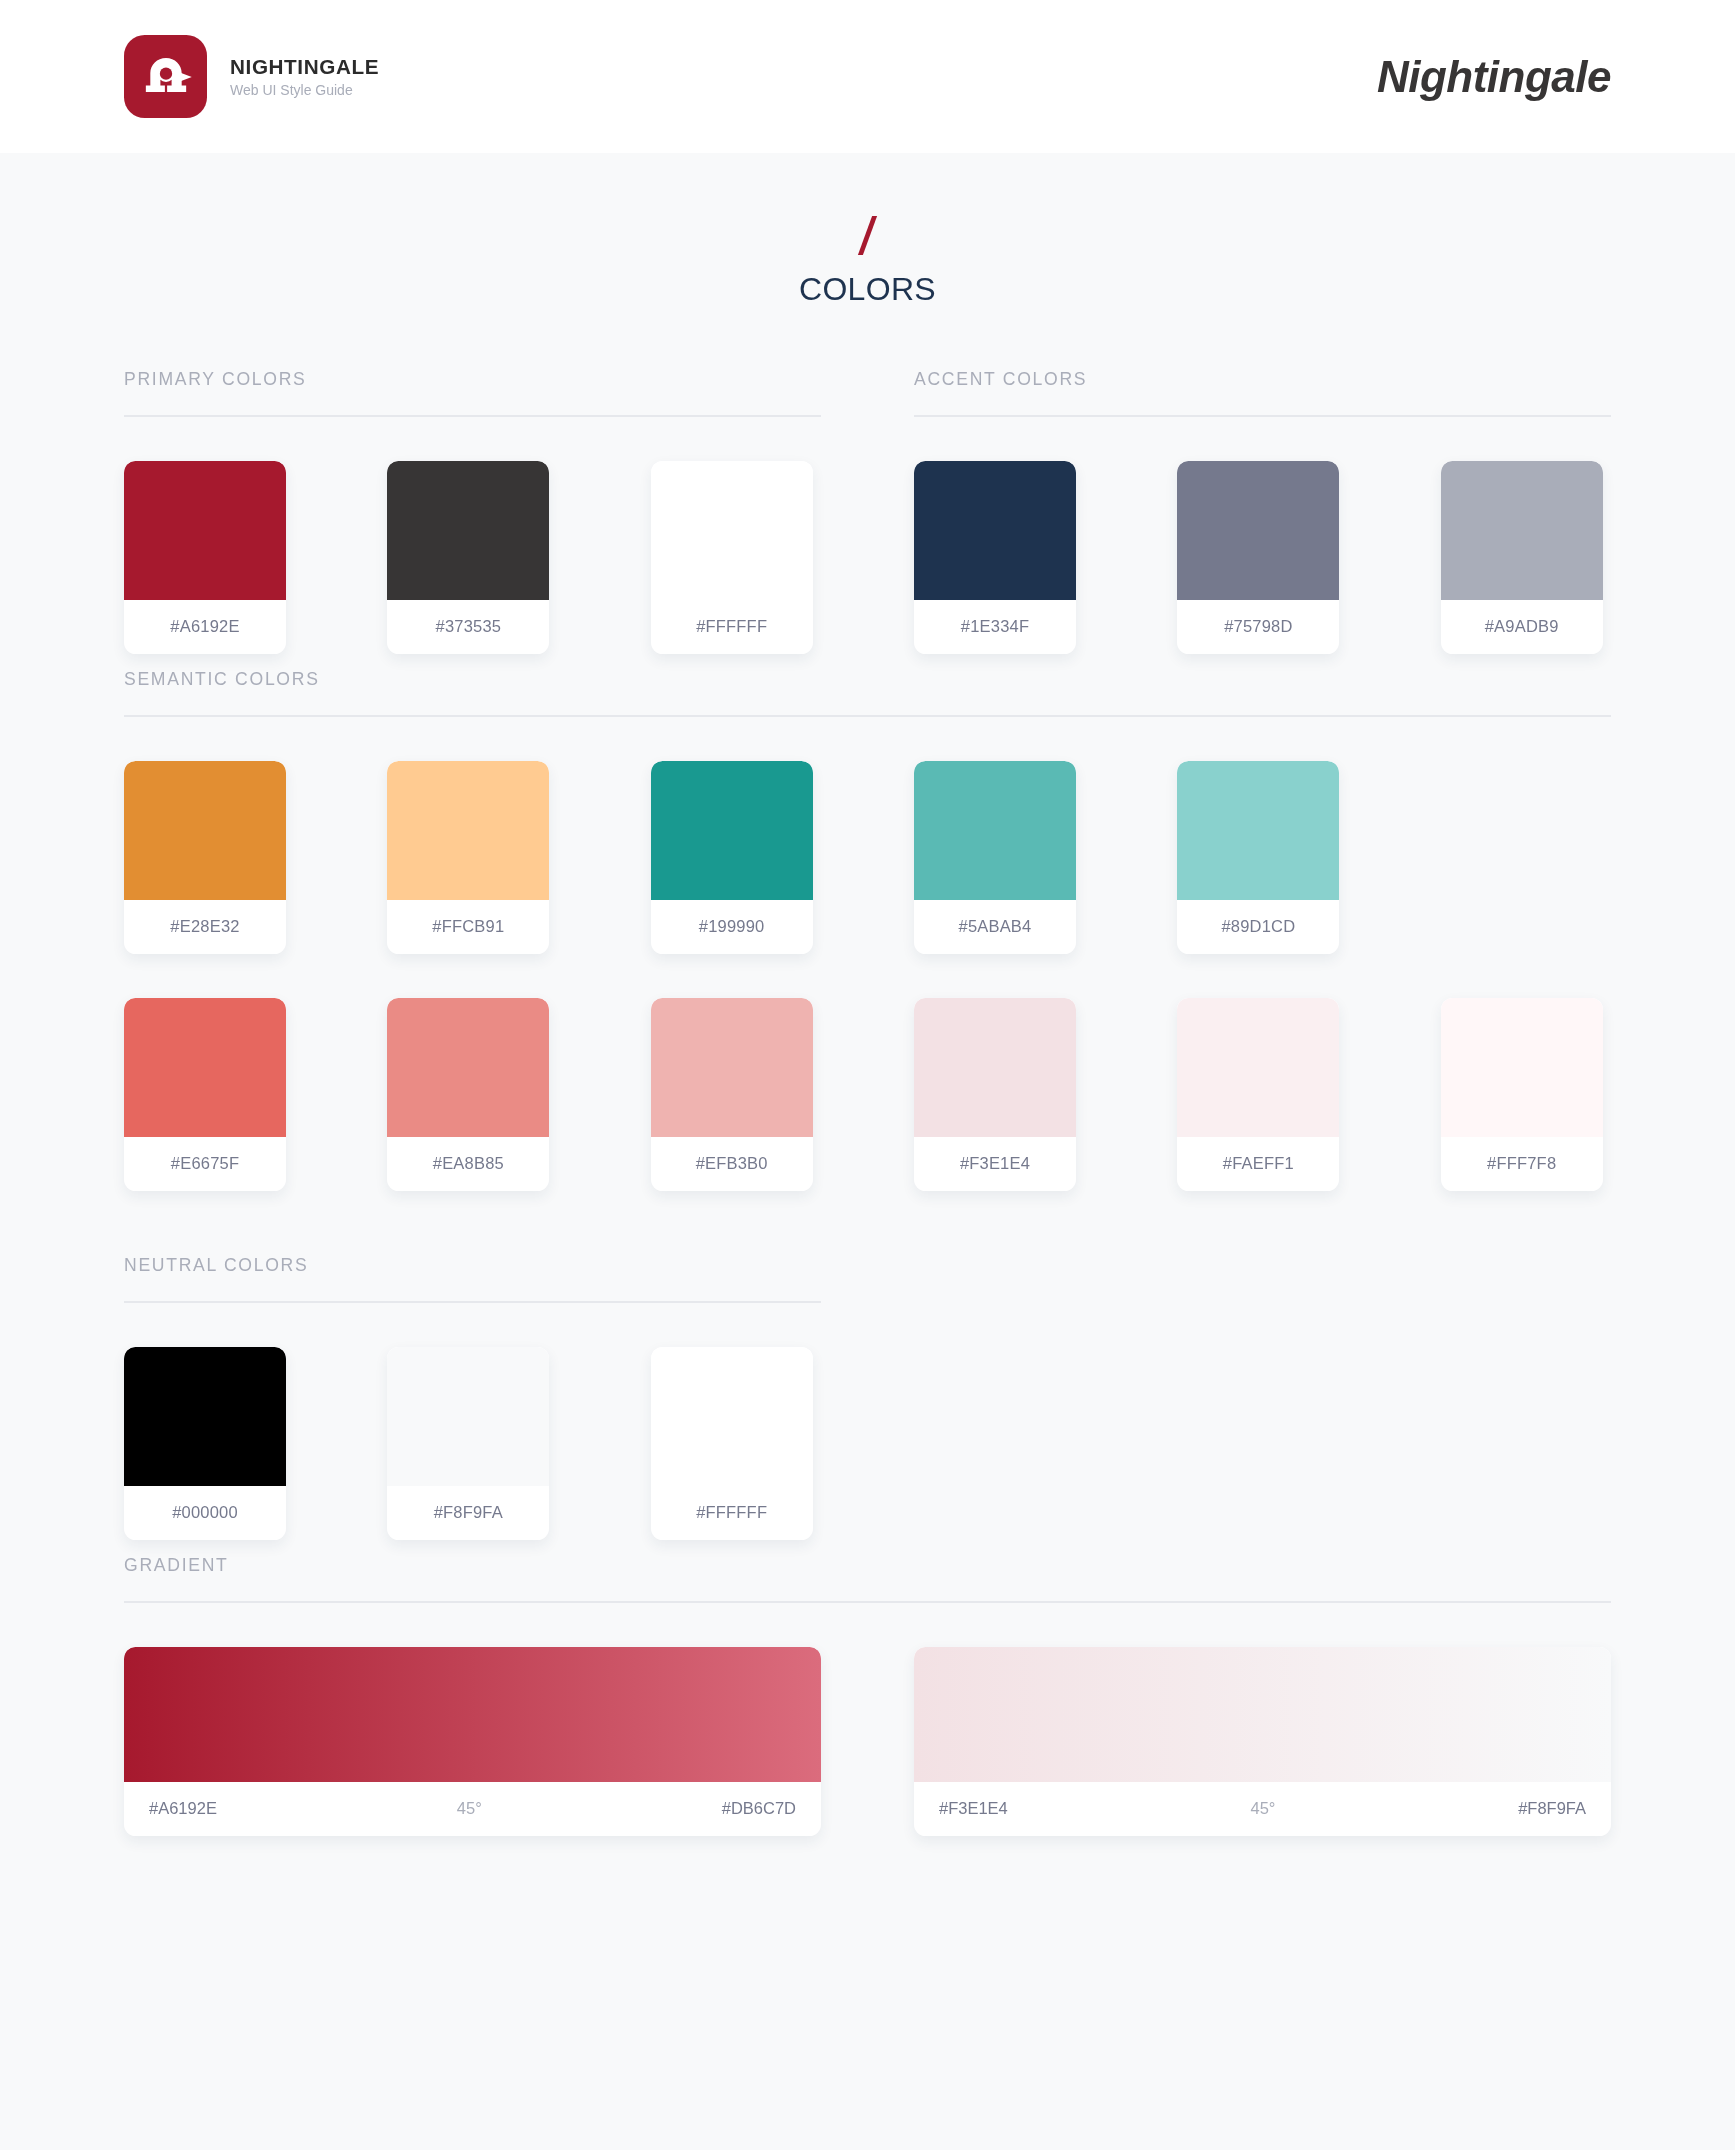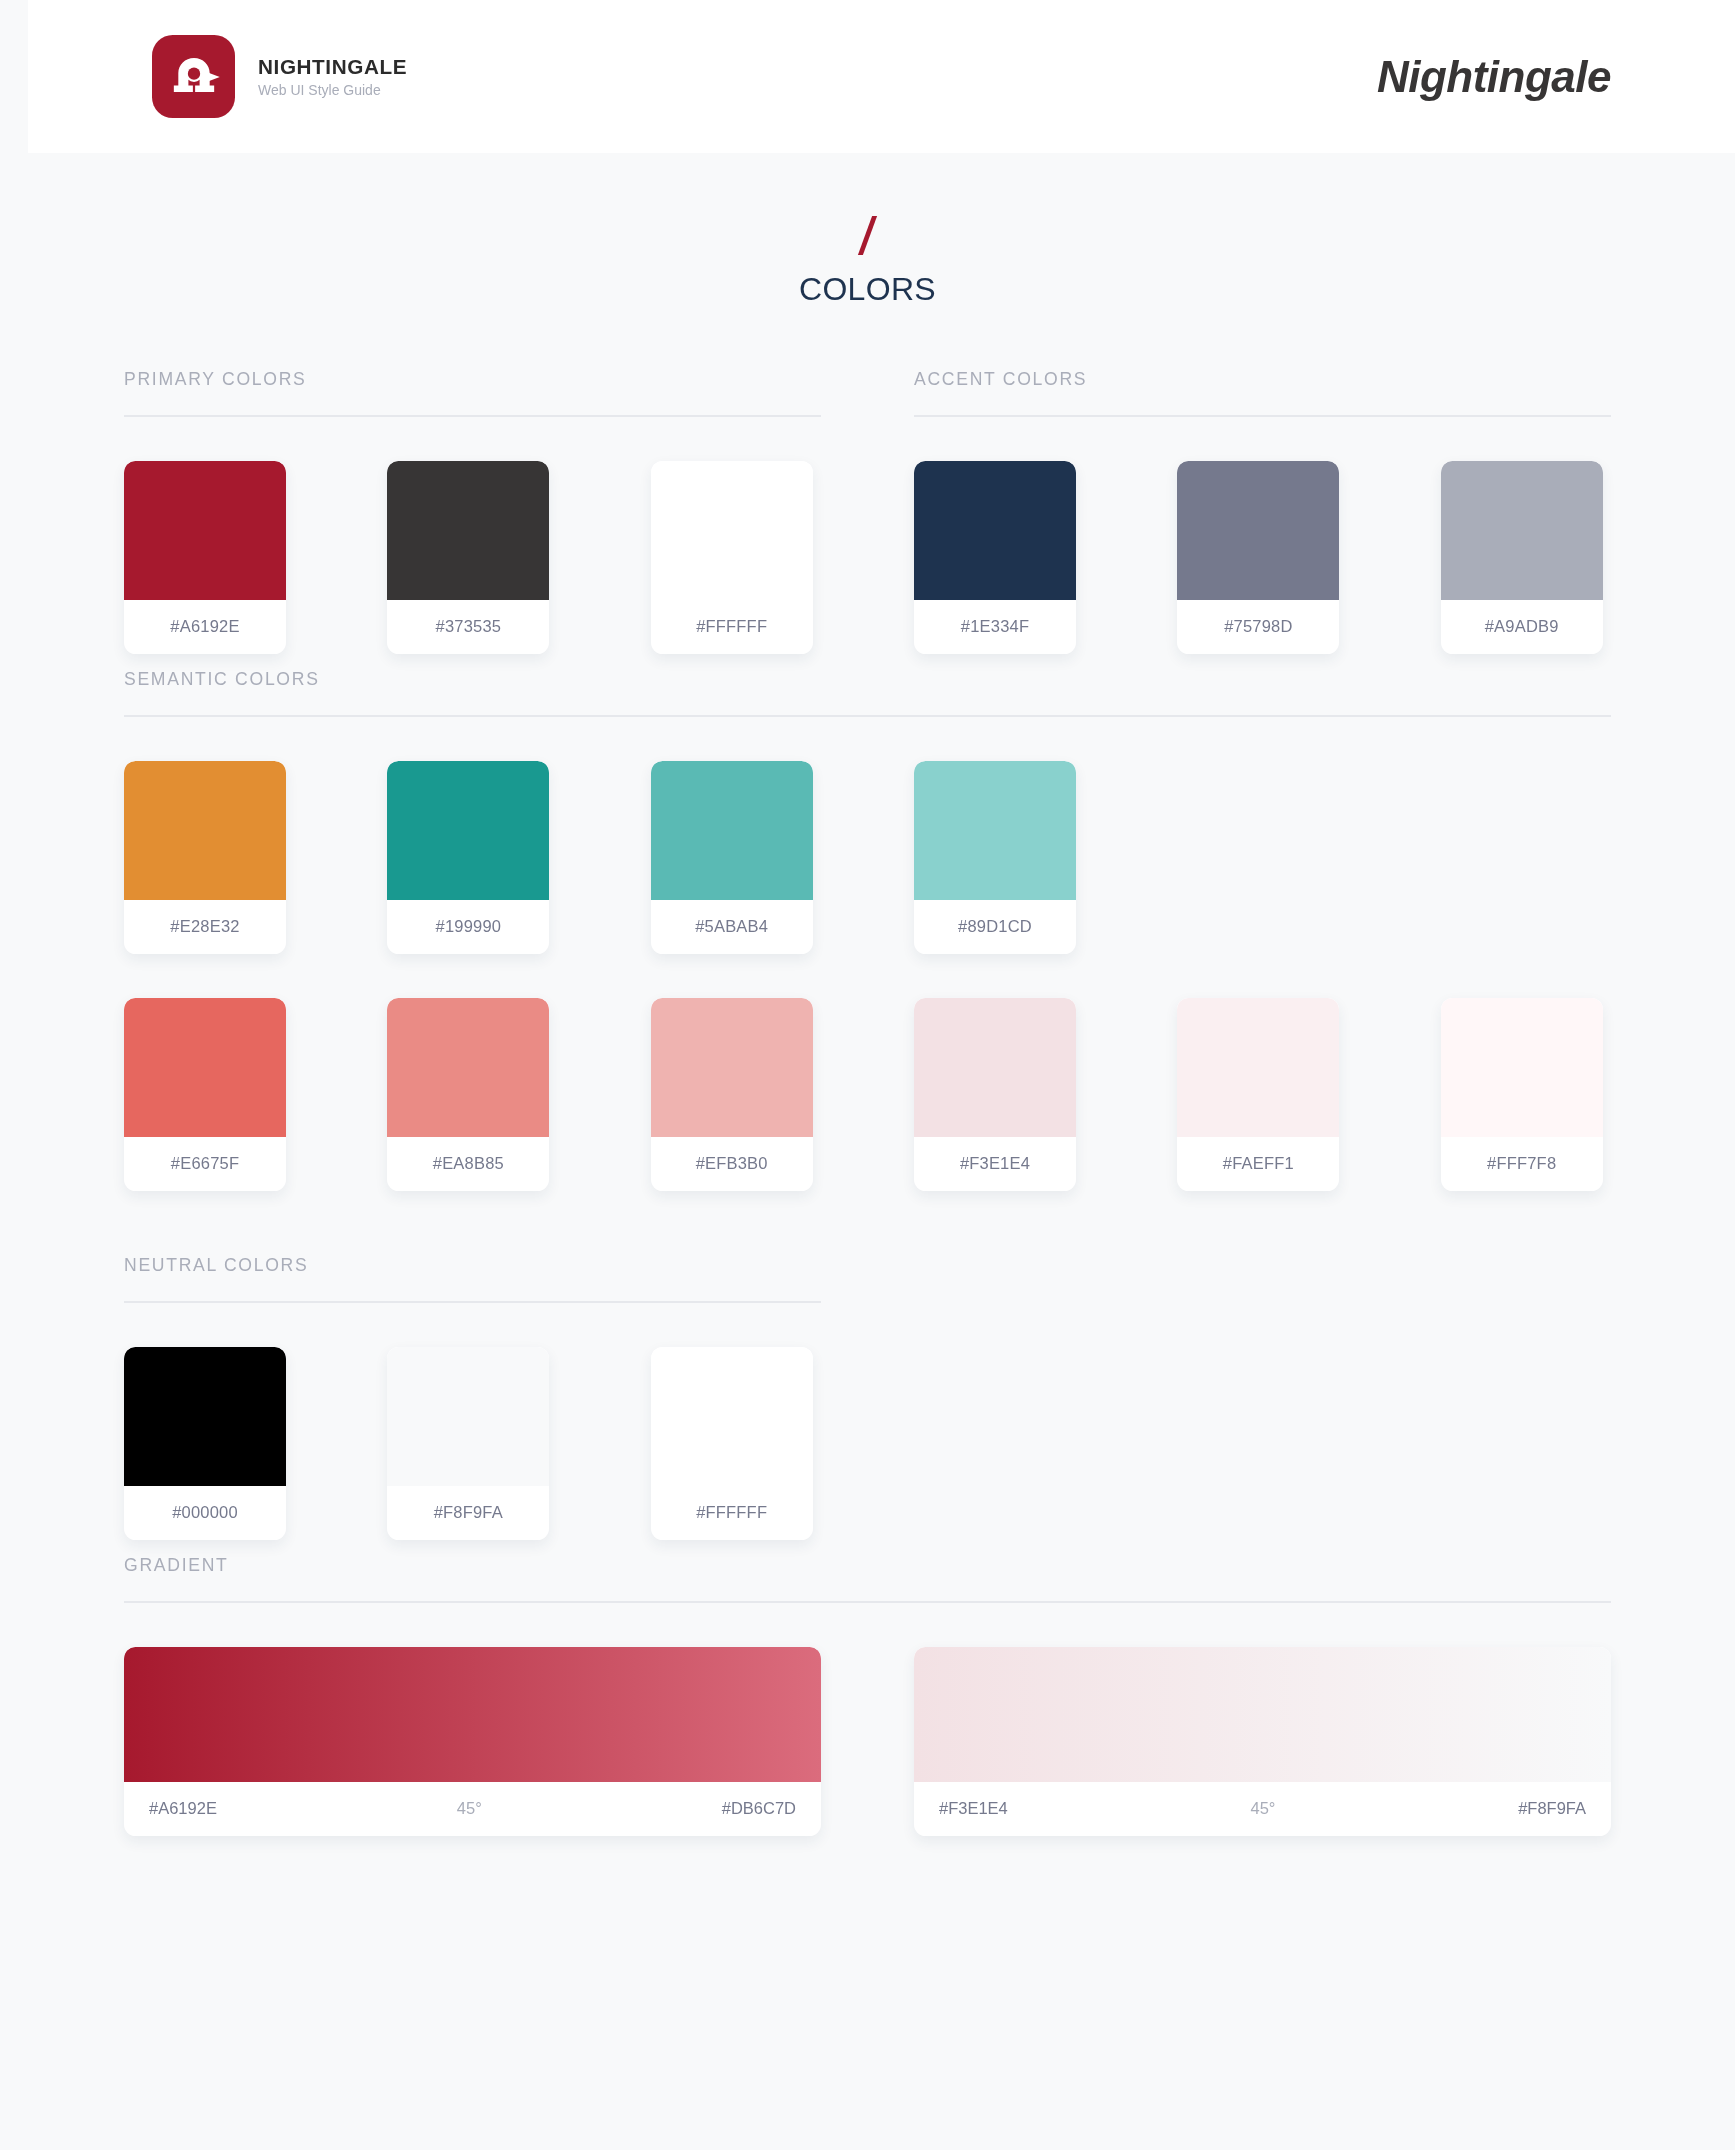--- a/index.html
+++ b/index.html
@@ -13,21 +13,20 @@
   }
 
   
   .header {
     height:153px;
     background:#FFFFFF;
     display:flex;
     align-items:center;
     padding:0 124px 0 124px;
     position:relative;
-    margin-left:28px;
   }
   .brand {
     display:flex;
     align-items:center;
     gap:23px;
   }
   .logo-tile {
     width:83px;
     height:83px;
     border-radius:20.7px;
@@ -252,20 +251,24 @@
     <div class="group-label">SEMANTIC COLORS</div>
     <div class="group-rule"></div>
   </div>
 
   <div class="swatch-grid">
     <div class="swatch-card">
       <div class="swatch-color" style="background: rgb(226, 142, 50);"></div>
       <div class="swatch-label">#E28E32</div>
     </div>
     <div class="swatch-card">
+      <div class="swatch-color" style="background: rgb(255, 203, 145);"></div>
+      <div class="swatch-label">#FFCB91</div>
+    </div>
+    <div class="swatch-card">
       <div class="swatch-color" style="background: rgb(25, 153, 144);"></div>
       <div class="swatch-label">#199990</div>
     </div>
     <div class="swatch-card">
       <div class="swatch-color" style="background: rgb(90, 186, 180);"></div>
       <div class="swatch-label">#5ABAB4</div>
     </div>
     <div class="swatch-card">
       <div class="swatch-color" style="background: rgb(137, 209, 205);"></div>
       <div class="swatch-label">#89D1CD</div>

